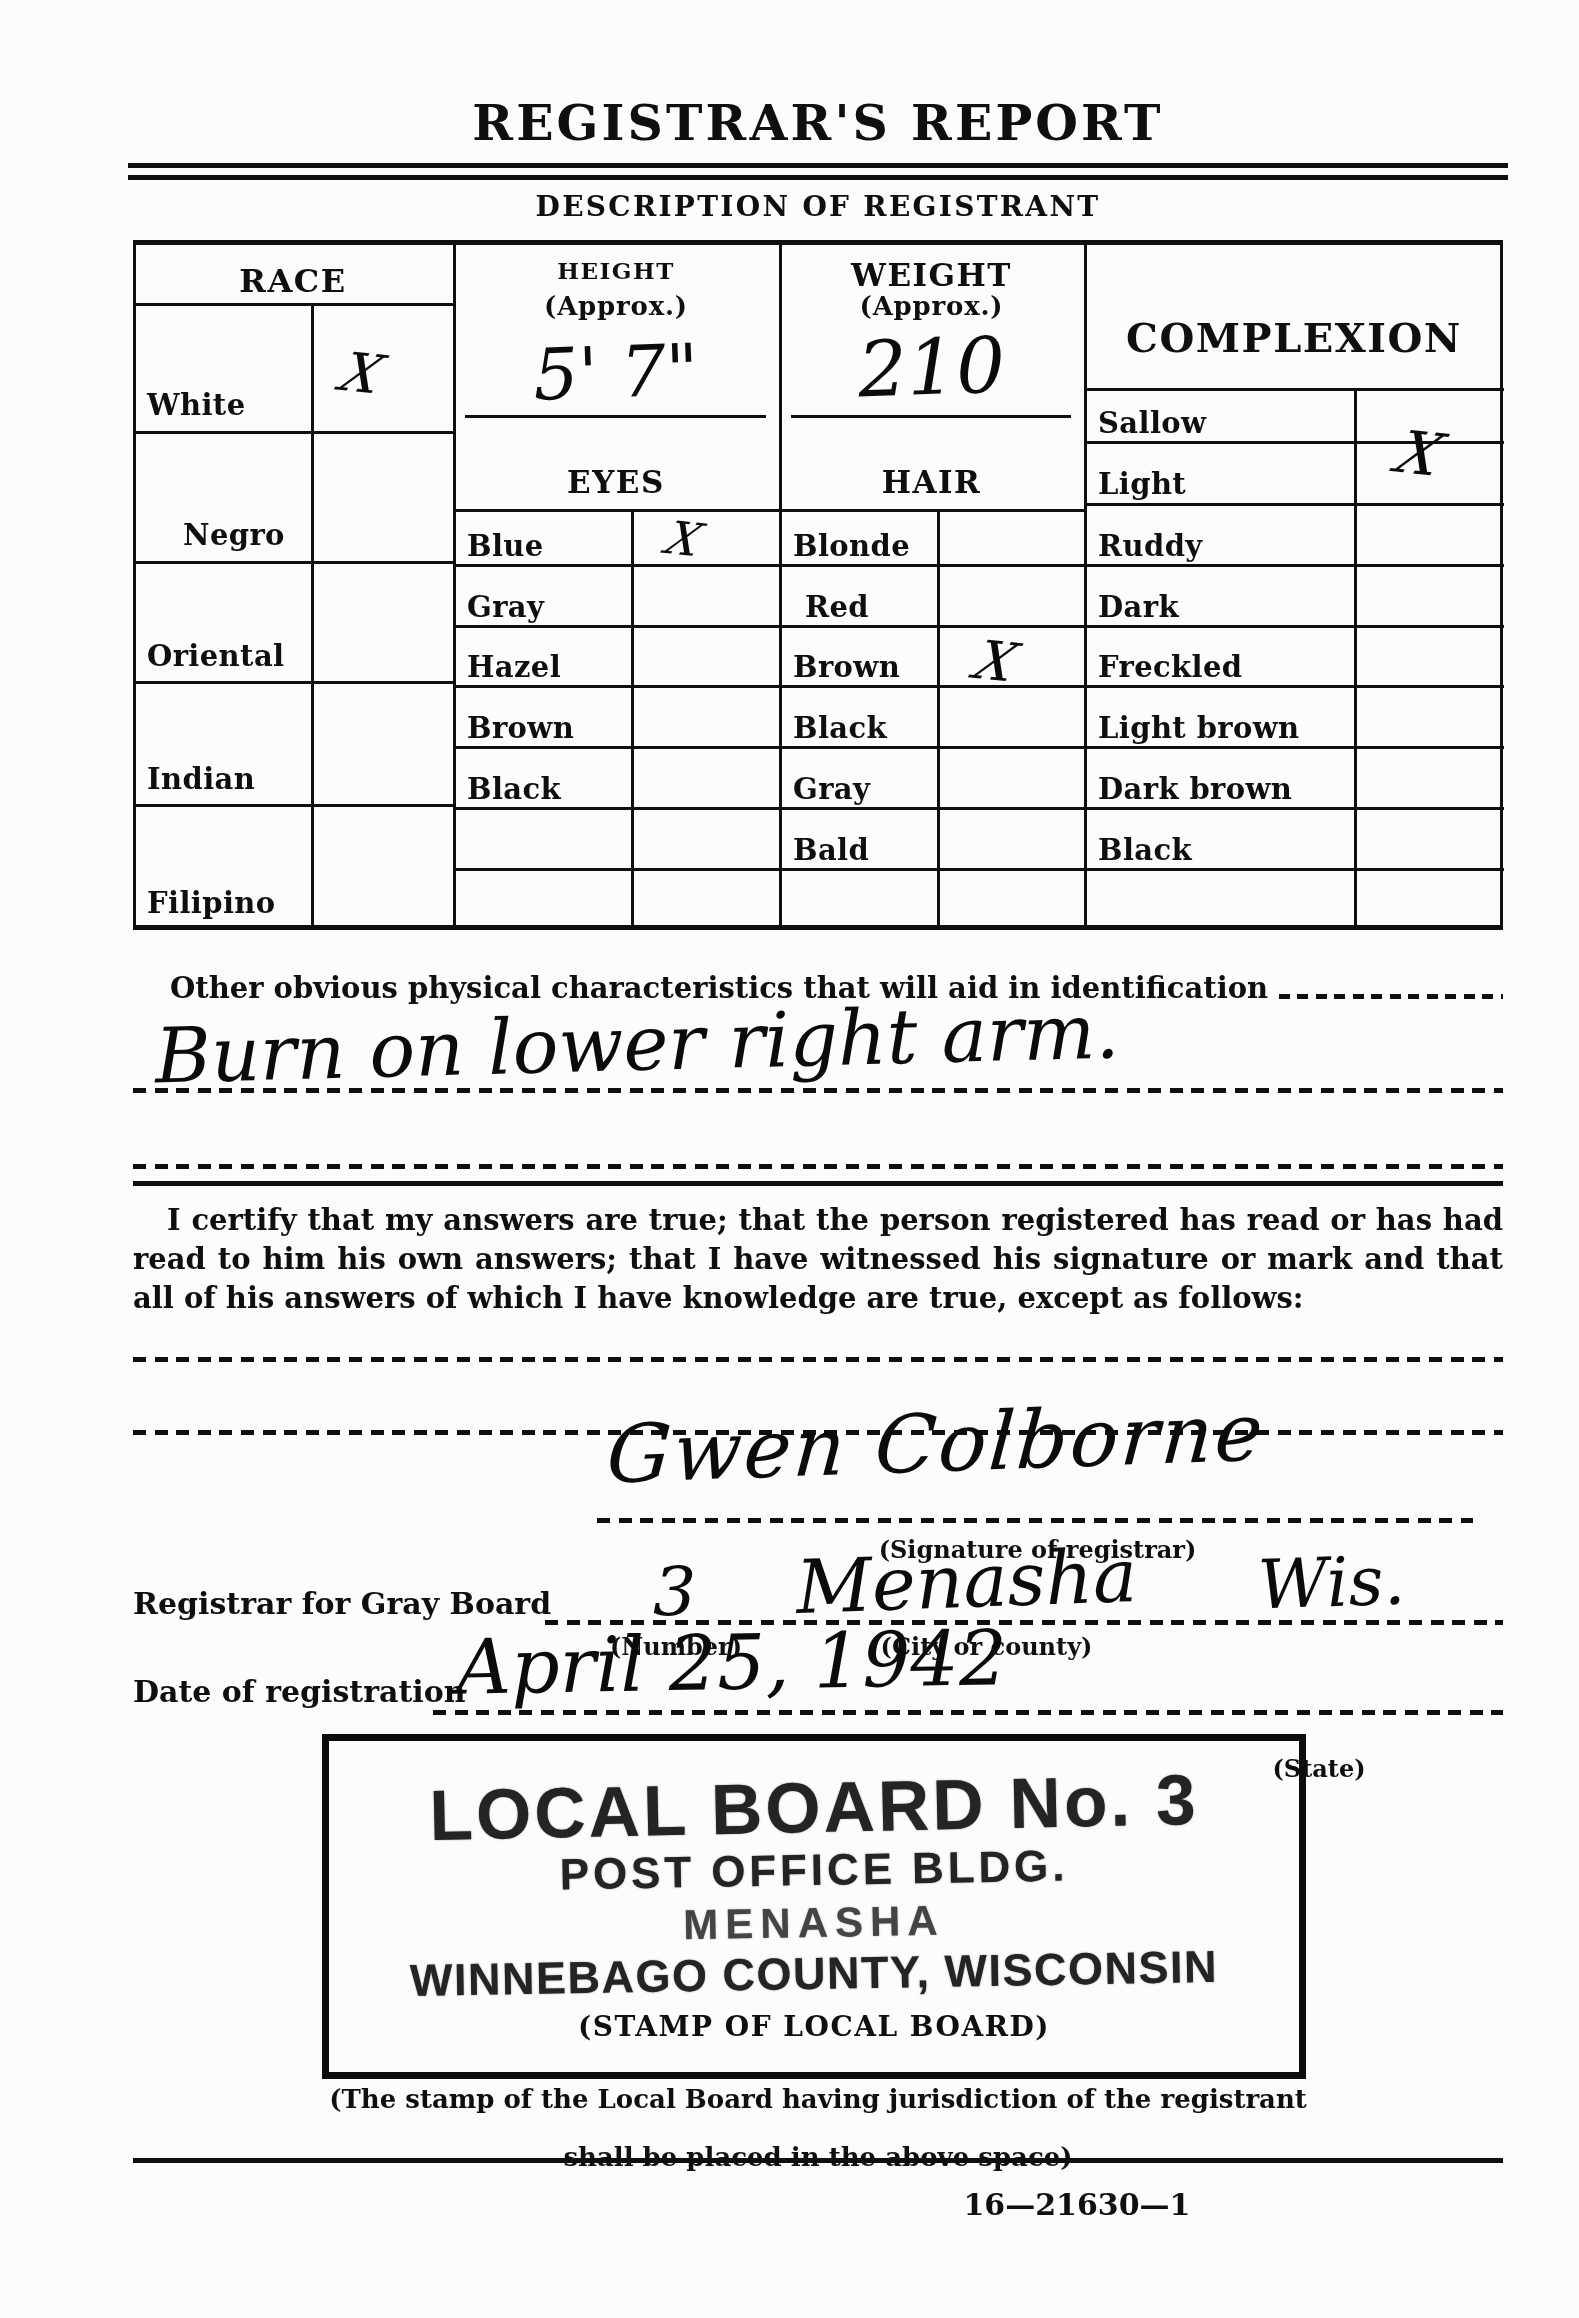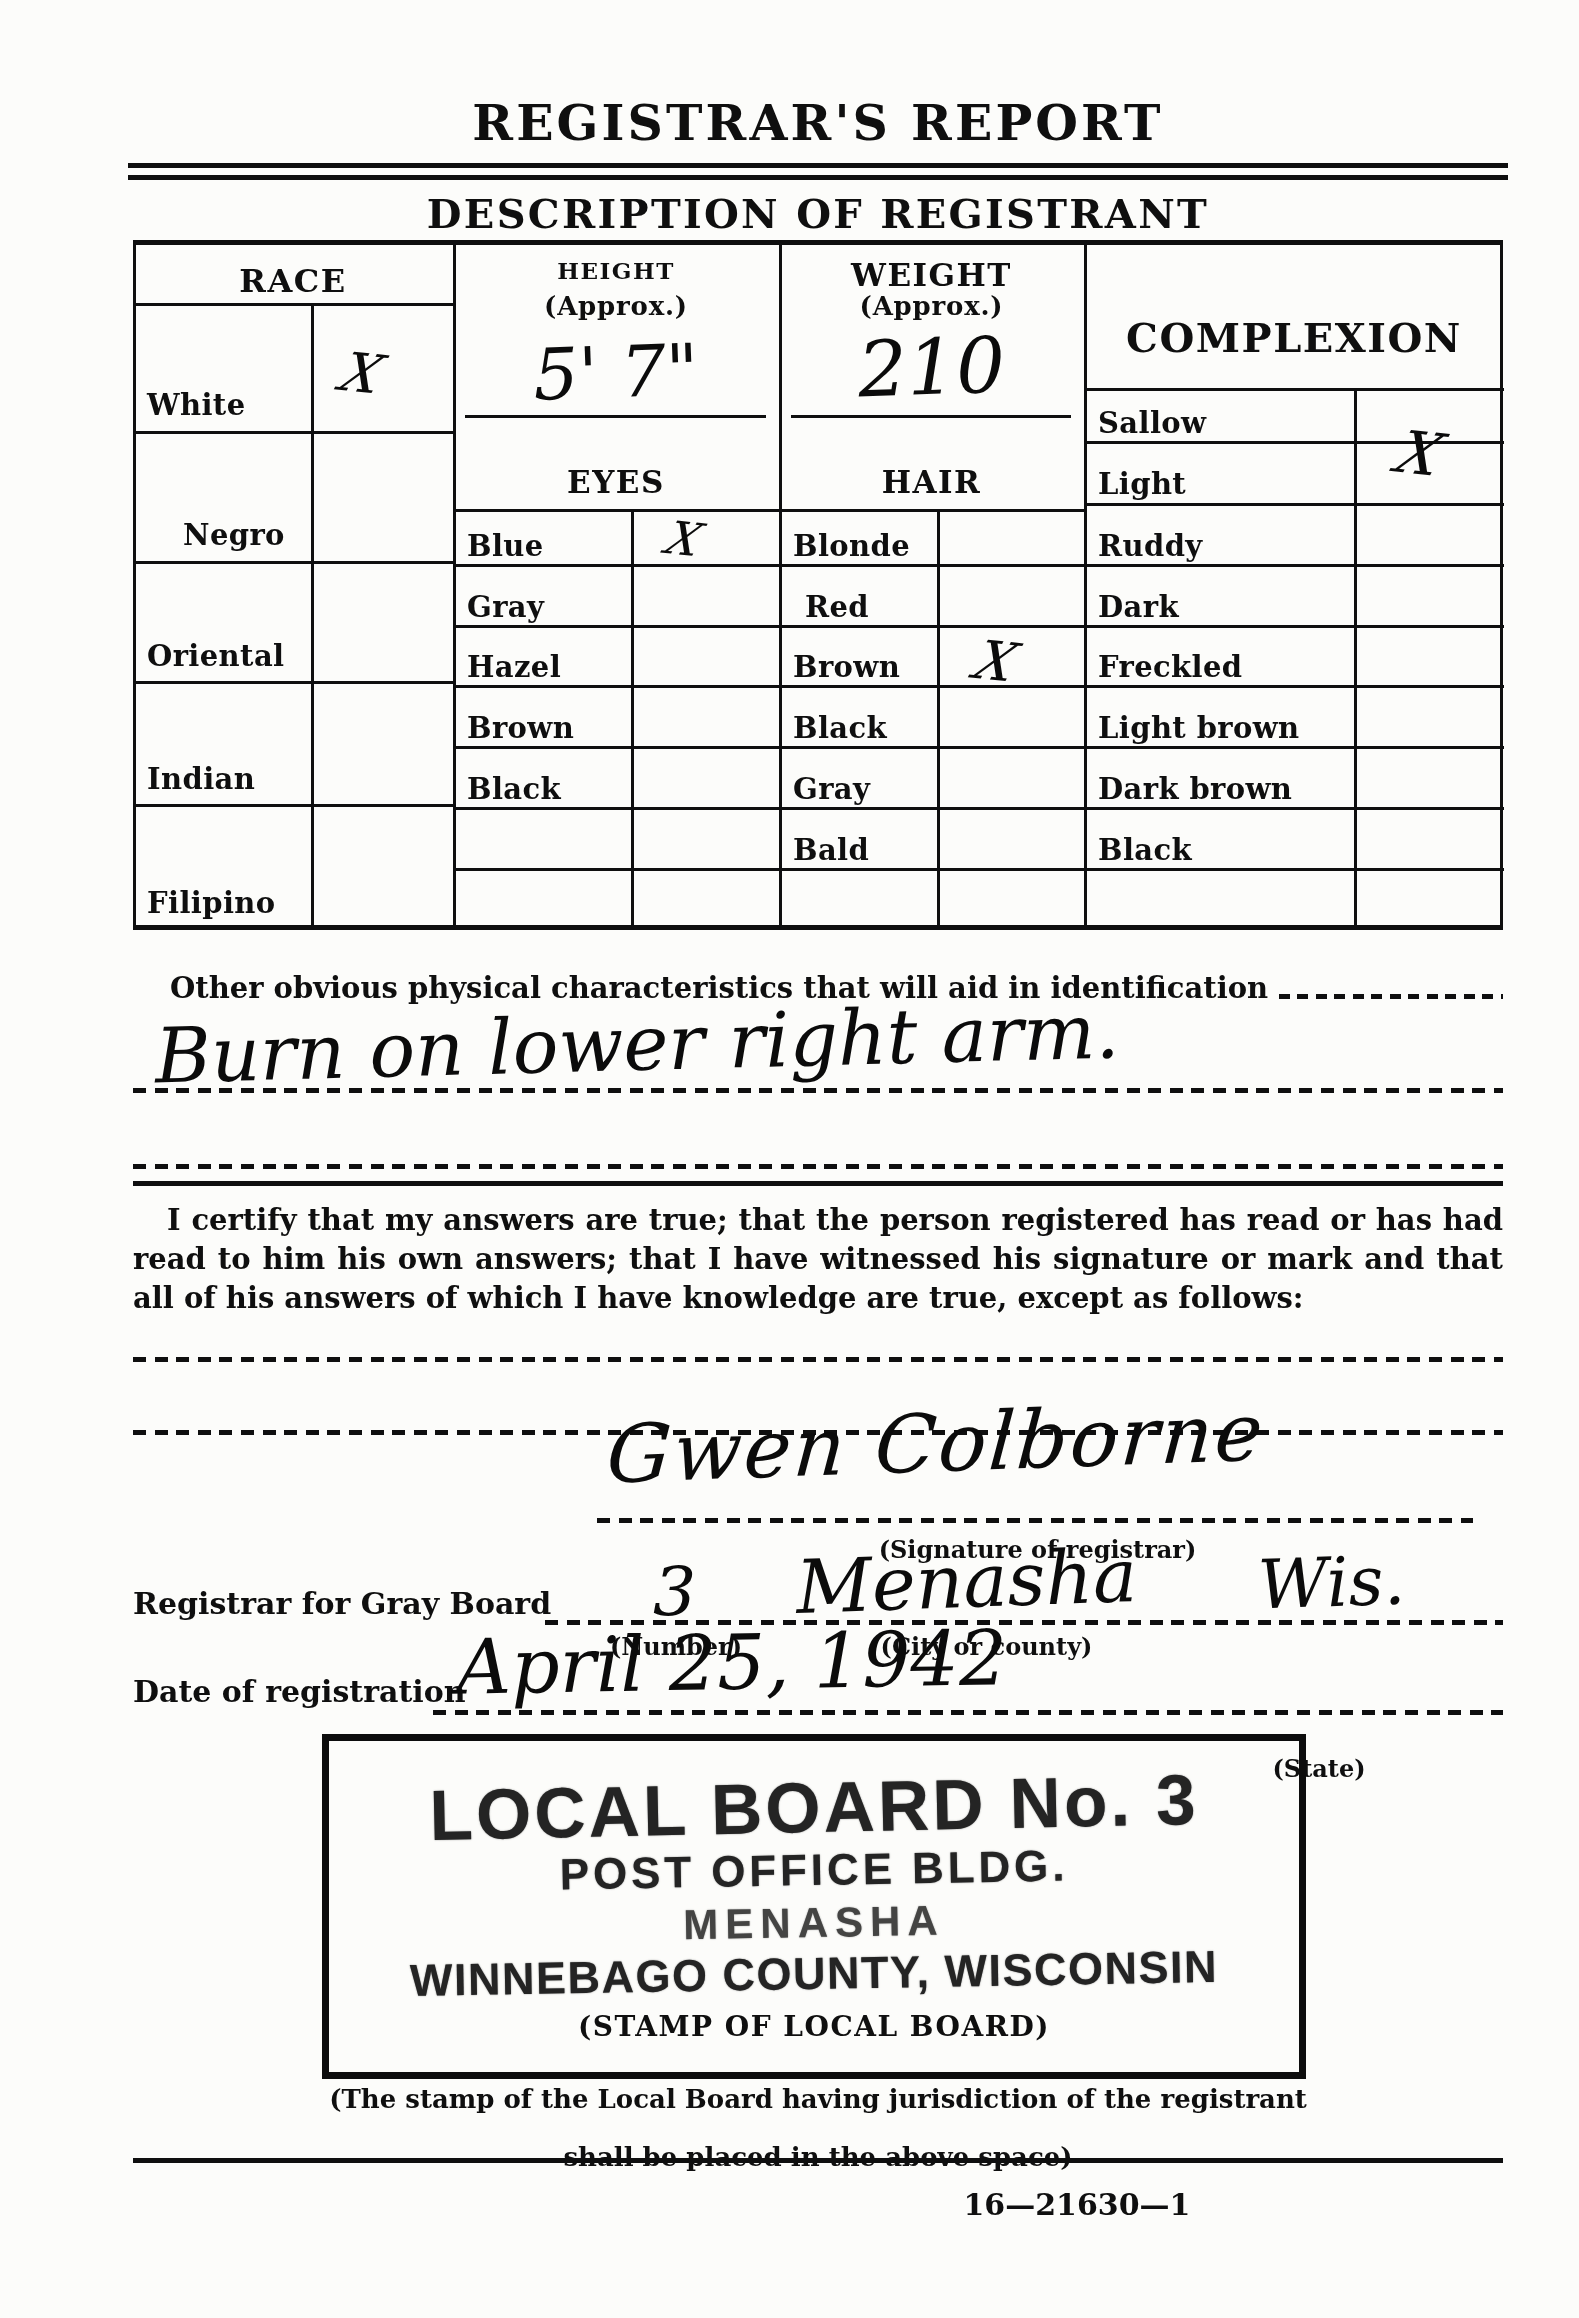--- a/index.html
+++ b/index.html
@@ -30,21 +30,21 @@
 </head>
 <body>
 
 <div class="page">
 
   <div class="abs ctr" style="left:133px;top:94px;width:1370px;font-size:49px;font-weight:700;letter-spacing:3.1px;">REGISTRAR'S REPORT</div>
 
   <div class="rule" style="left:128px;top:163px;width:1380px;height:5.4px;"></div>
   <div class="rule" style="left:128px;top:175px;width:1380px;height:4.6px;"></div>
 
-  <div class="abs ctr" style="left:133px;top:190px;width:1370px;font-size:40px;font-weight:700;letter-spacing:2.3px;">DESCRIPTION OF REGISTRANT</div>
+  <div class="abs ctr" style="left:133px;top:190px;width:1370px;font-size:28px;font-weight:700;letter-spacing:2.3px;">DESCRIPTION OF REGISTRANT</div>
 
   <div class="abs" style="left:133px;top:240px;width:1370px;height:689px;">
 
     <div class="rule" style="left:0;top:0;width:1370px;height:5.4px;"></div>
     <div class="rule" style="left:0;top:685px;width:1370px;height:5.4px;"></div>
     <div class="vline" style="left:0;top:0;height:689px;"></div>
     <div class="vline" style="left:1367px;top:0;height:689px;"></div>
 
     <div class="vline" style="left:320px;top:0;height:689px;"></div>
     <div class="vline" style="left:646px;top:0;height:689px;"></div>

